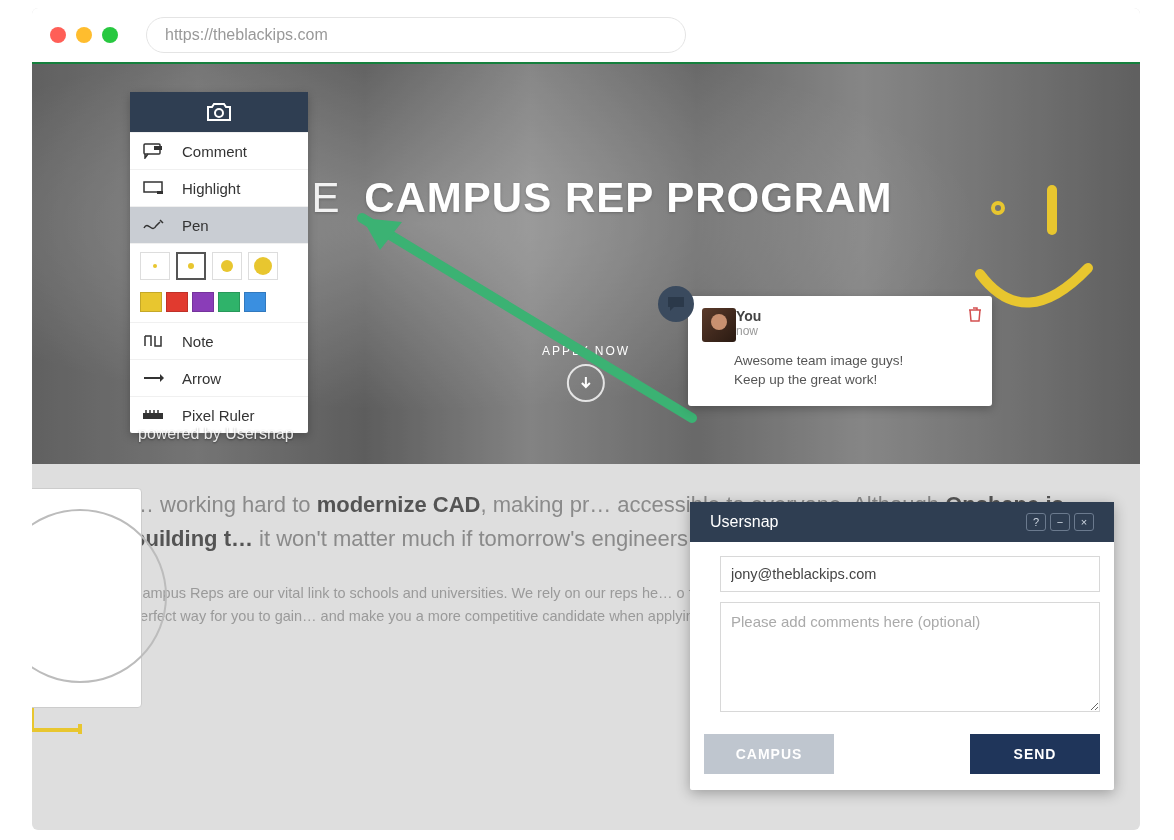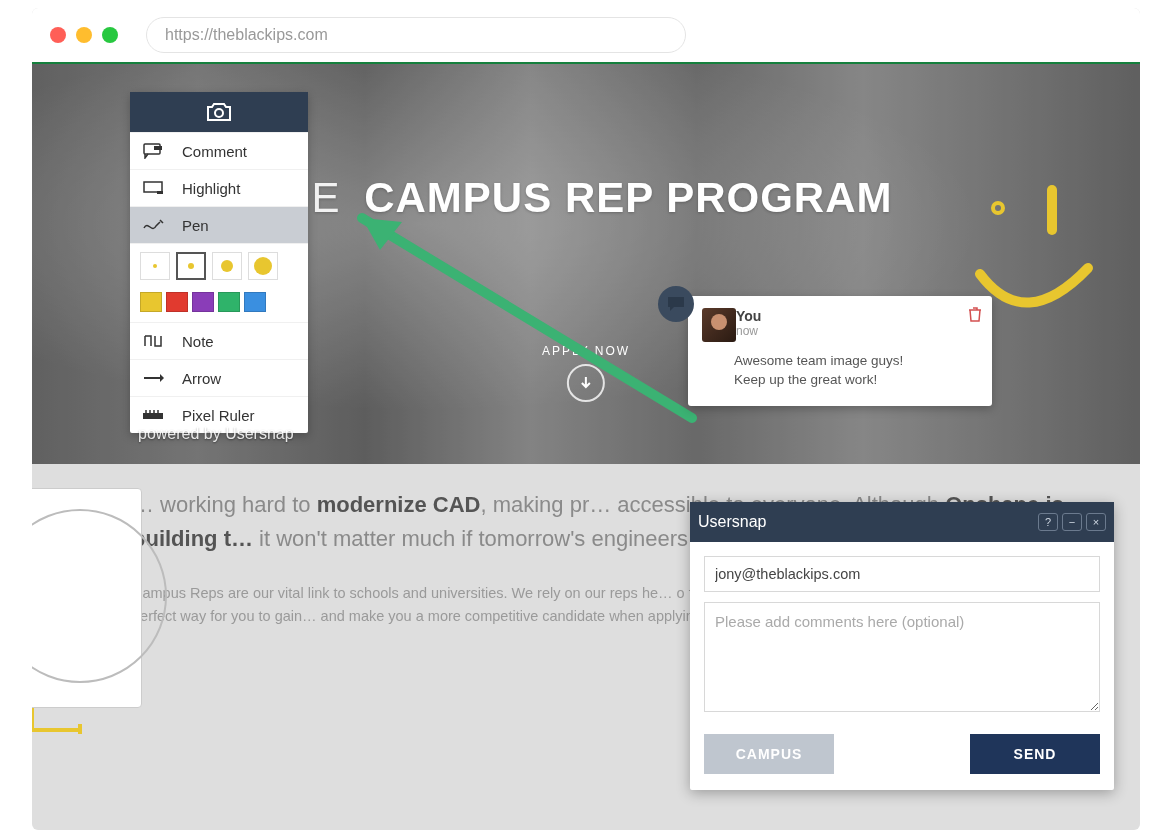--- a/index.html
+++ b/index.html
@@ -69,24 +69,24 @@
   .comment-card .del { position:absolute; top:10px; right:10px; color:#d35050; cursor:pointer;}
   .comment-card .who { display:flex; align-items:flex-start; }
   .comment-card .avatar { width:34px; height:34px; border-radius:3px; background:linear-gradient(135deg,#5a3a2a,#2a1a12); position:relative; overflow:hidden;}
   .comment-card .avatar::after{ content:""; position:absolute; left:9px; top:6px; width:16px; height:16px; background:#c89070; border-radius:50%;}
   .comment-card .meta .name { font-weight:600; font-size:14px; color:#444;}
   .comment-card .meta .time { font-size:12px; color:#999;}
   .comment-card .body { margin:10px 0 0 32px; font-size:13.5px; color:#555; line-height:1.4;}
 
   
   .dialog { position:absolute; left:658px; top:494px; width:424px; background:#fff; box-shadow:0 3px 14px rgba(0,0,0,.3); z-index:12; border-radius:2px;}
-  .dialog .titlebar { height:40px; background:#2f3e52; color:#fff; display:flex; align-items:center; padding:0 8px; font-size:16px;gap:30px;}
+  .dialog .titlebar { height:40px; background:#2f3e52; color:#fff; display:flex; align-items:center; padding:0 20px; font-size:16px;gap:30px;}
   .dialog .titlebar .winbtns { margin-left:auto; display:flex; gap:4px;}
   .dialog .titlebar .wb { width:20px; height:18px; border:1px solid #6b7a8e; border-radius:3px; display:flex; align-items:center; justify-content:center; font-size:11px; color:#cfd7e2; cursor:pointer;}
-  .dialog .content { padding:14px;}
+  .dialog .content { padding:14px;margin-left:16px;}
   .dialog input[type=text] { width:100%; height:36px; border:1px solid #d8d8d8; padding:0 10px; font-size:14.5px; color:#444;}
   .dialog textarea { width:100%; height:110px; margin-top:10px; border:1px solid #d8d8d8; padding:10px; font-size:15px; color:#555; resize:vertical;}
   .dialog textarea::placeholder { color:#aaa;}
   .dialog .actions { display:flex; justify-content:space-between; padding:4px 14px 16px;}
   .dialog .btn { width:130px; height:40px; border:none; font-weight:700; letter-spacing:1px; font-size:14px; cursor:pointer;}
   .dialog .btn.cancel { background:#bfc6cf; color:#fff;}
   .dialog .btn.send { background:#1f355a; color:#fff;}
 </style>
 </head>
 <body>

